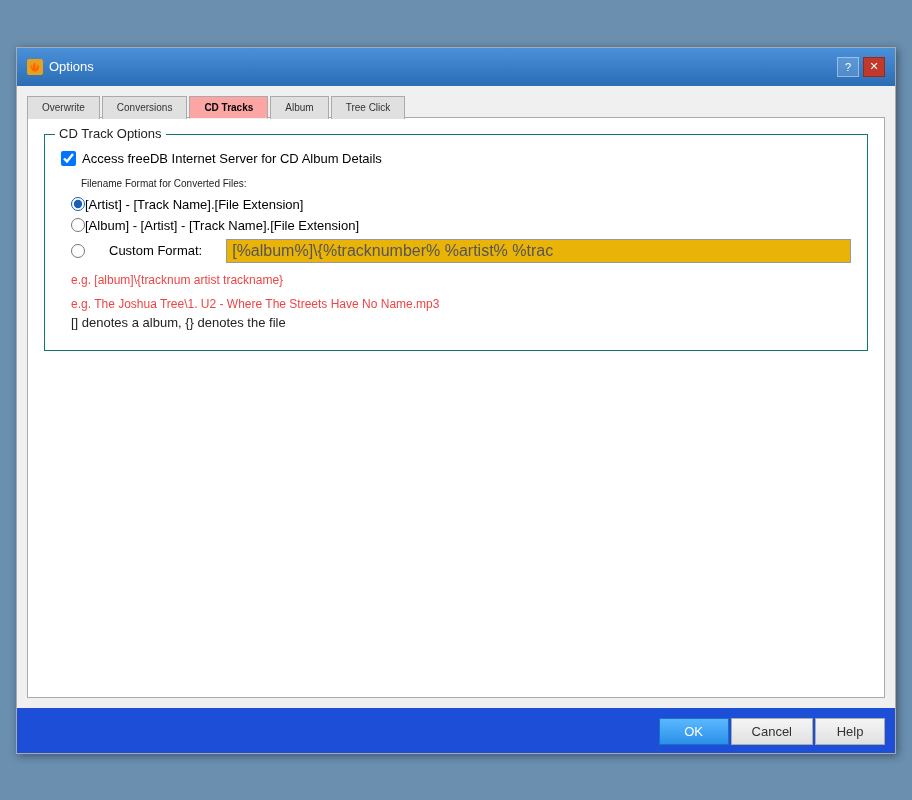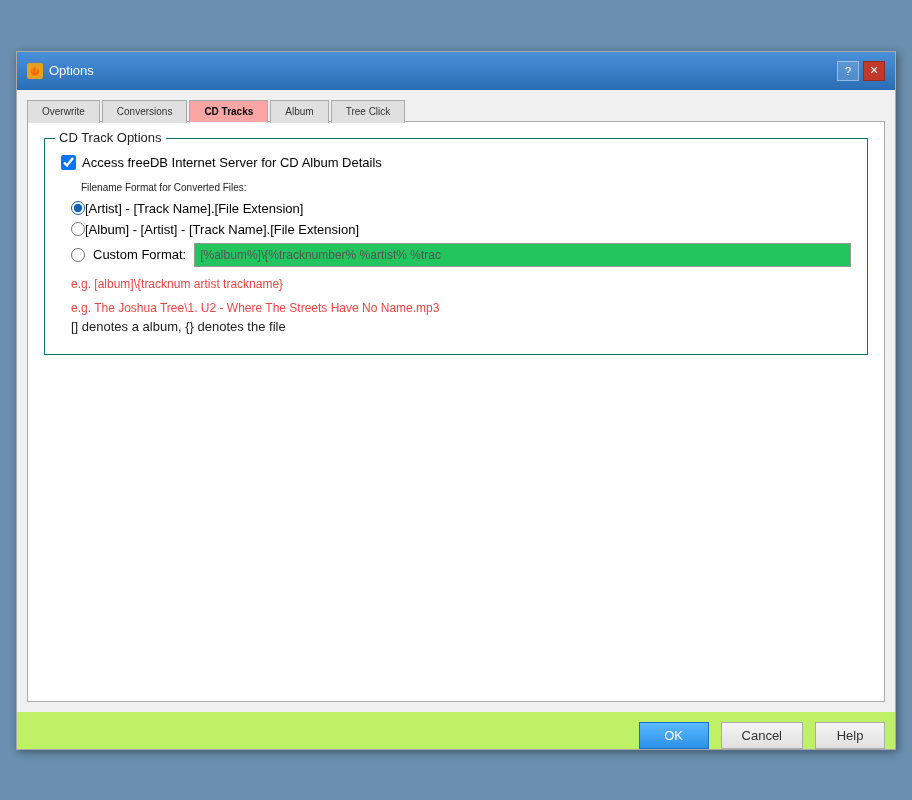--- a/index.html
+++ b/index.html
@@ -163,59 +163,59 @@
     .radio-row input[type="radio"] {
       width: 14px;
       height: 14px;
       margin: 0;
       accent-color: #1a5fb4;
     }
 
     .custom-format-row {
       display: flex;
       align-items: center;
-      gap: 8px;
+      gap: 24px;
       margin: 6px 0 6px 10px;
     }
 
     .custom-format-row input[type="radio"] {
       width: 14px;
       height: 14px;
       margin: 0;
     }
 
     .custom-format-input {
       flex: 1;
       border: 1px solid #999;
       padding: 2px 5px;
-      font-size: 12px;
+      font-size: 16px;
       color: #555;
-      background: #22c55e;
+      background: #eab308;
       height: 24px;
     }
 
     .example-text {
       margin: 10px 0 4px 10px;
       color: #ef4444;
       font-size: 12px;
     }
 
     .note-text {
       margin: 4px 0 4px 10px;
       color: #222;
       font-size: 13px;
     }
 
     
     .button-row {
       display: flex;
       justify-content: flex-end;
-      gap: 12px;
-      padding: 10px 10px 0;
-      background: #bef264;
+      gap: 2px;
+      padding: 10px 10px 8px;
+      background: #1d4ed8;
     }
 
     .btn {
       padding: 5px 20px;
       font-size: 13px;
       cursor: pointer;
       border: 1px solid #aaa;
       background: linear-gradient(to bottom, #f5f5f5, #e0e0e0);
       color: #333;
       min-width: 70px;

